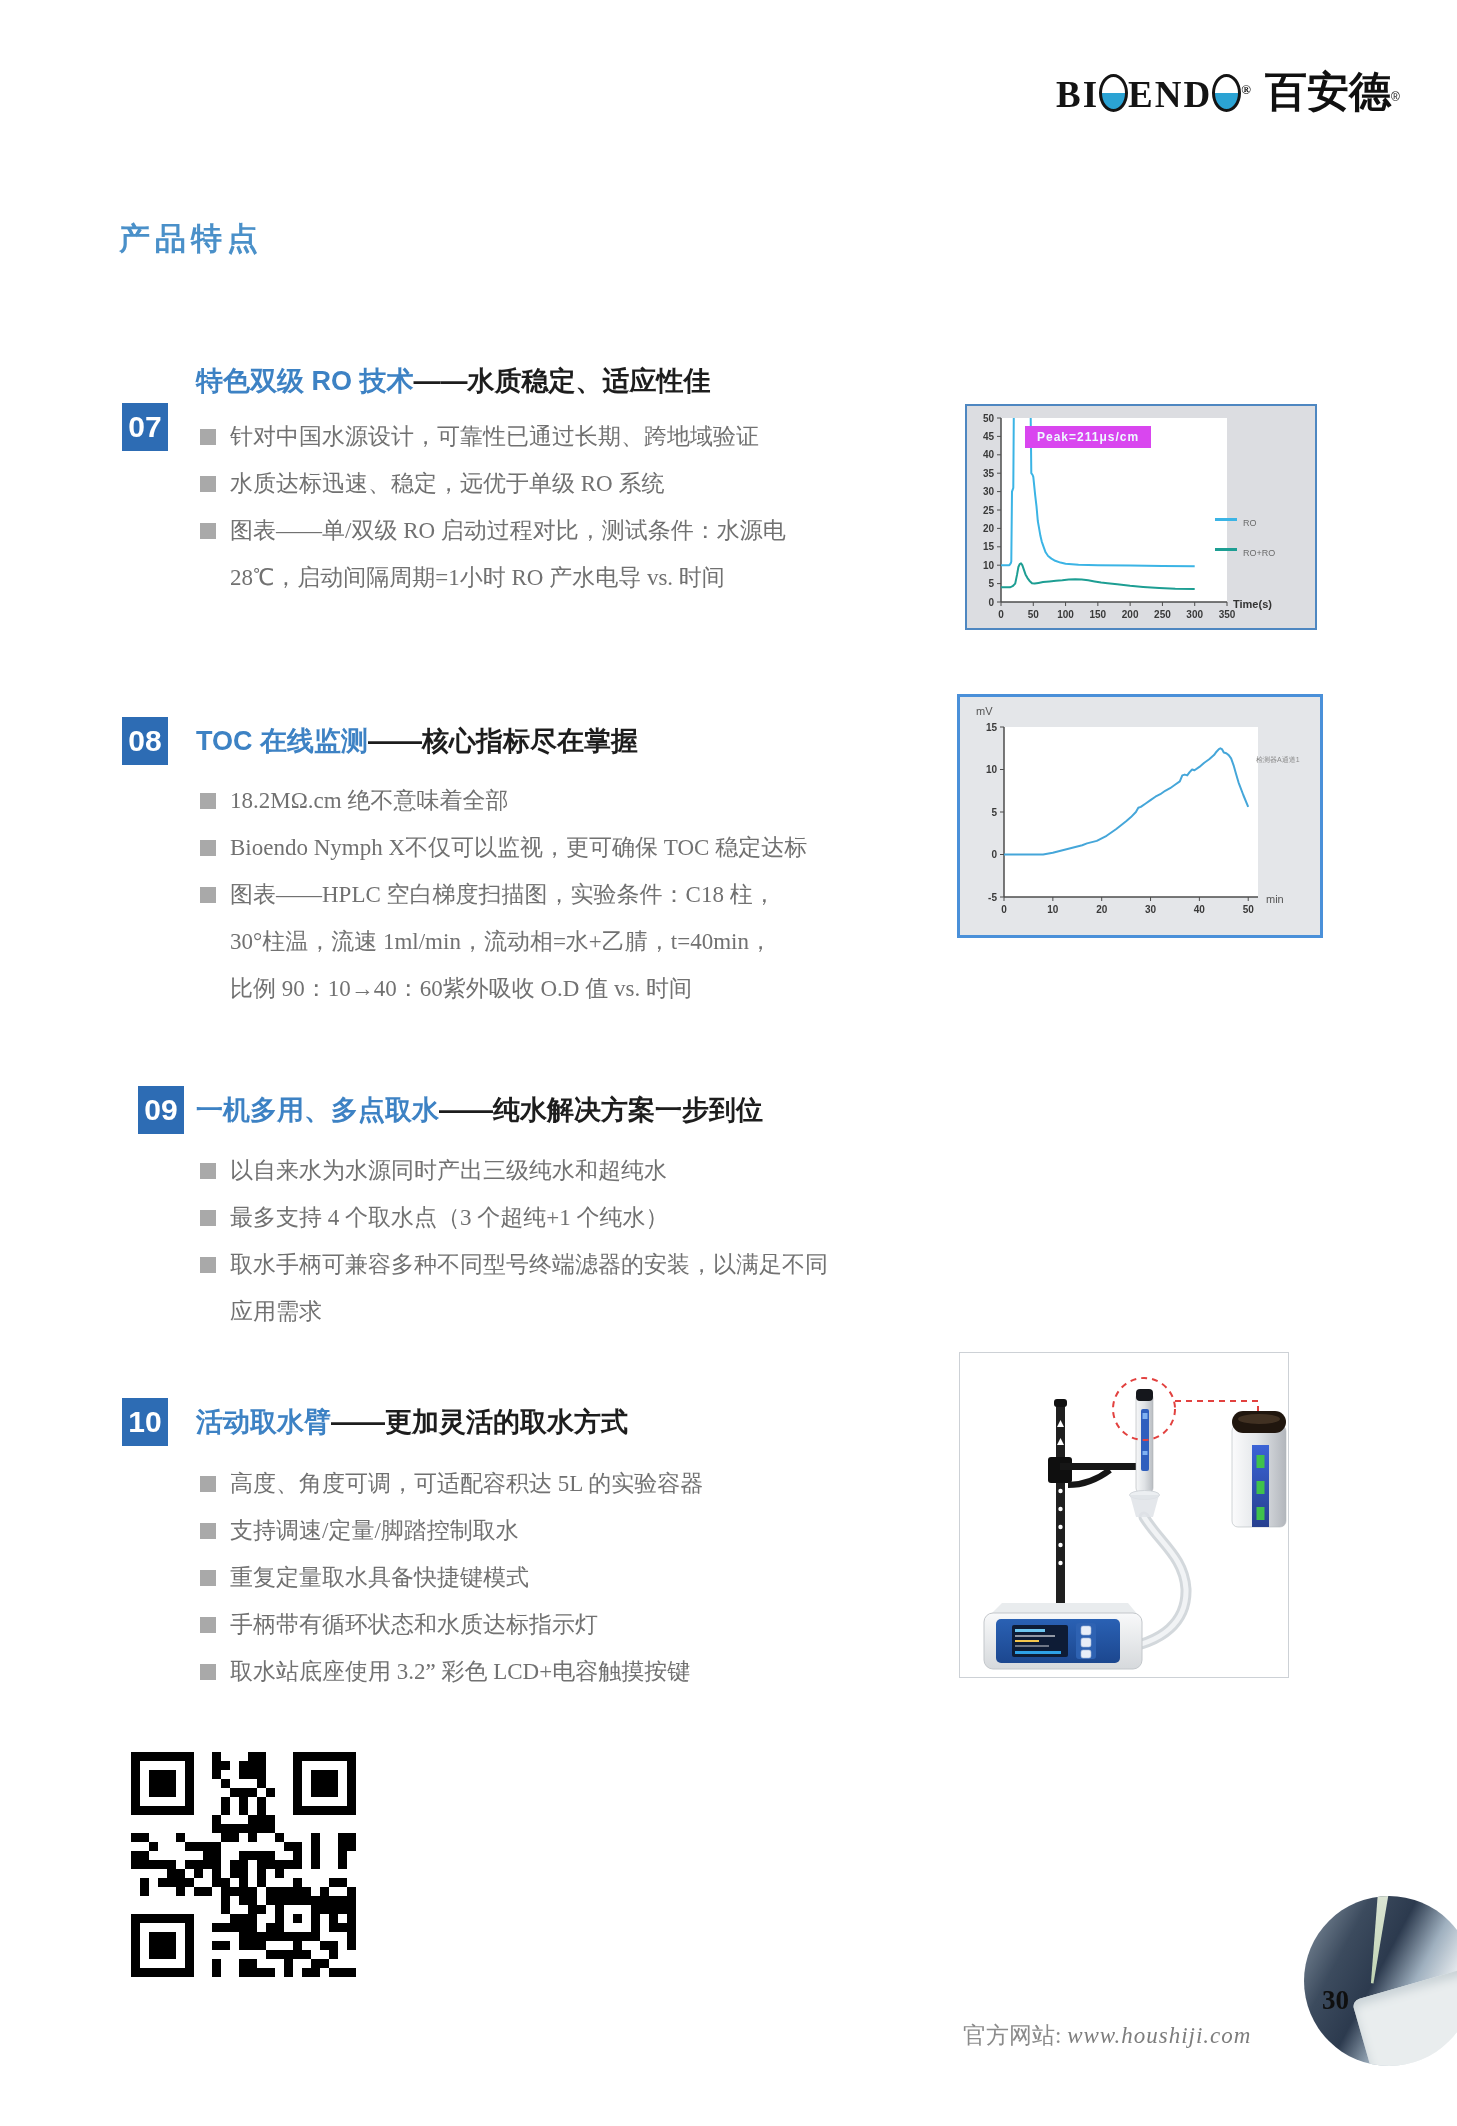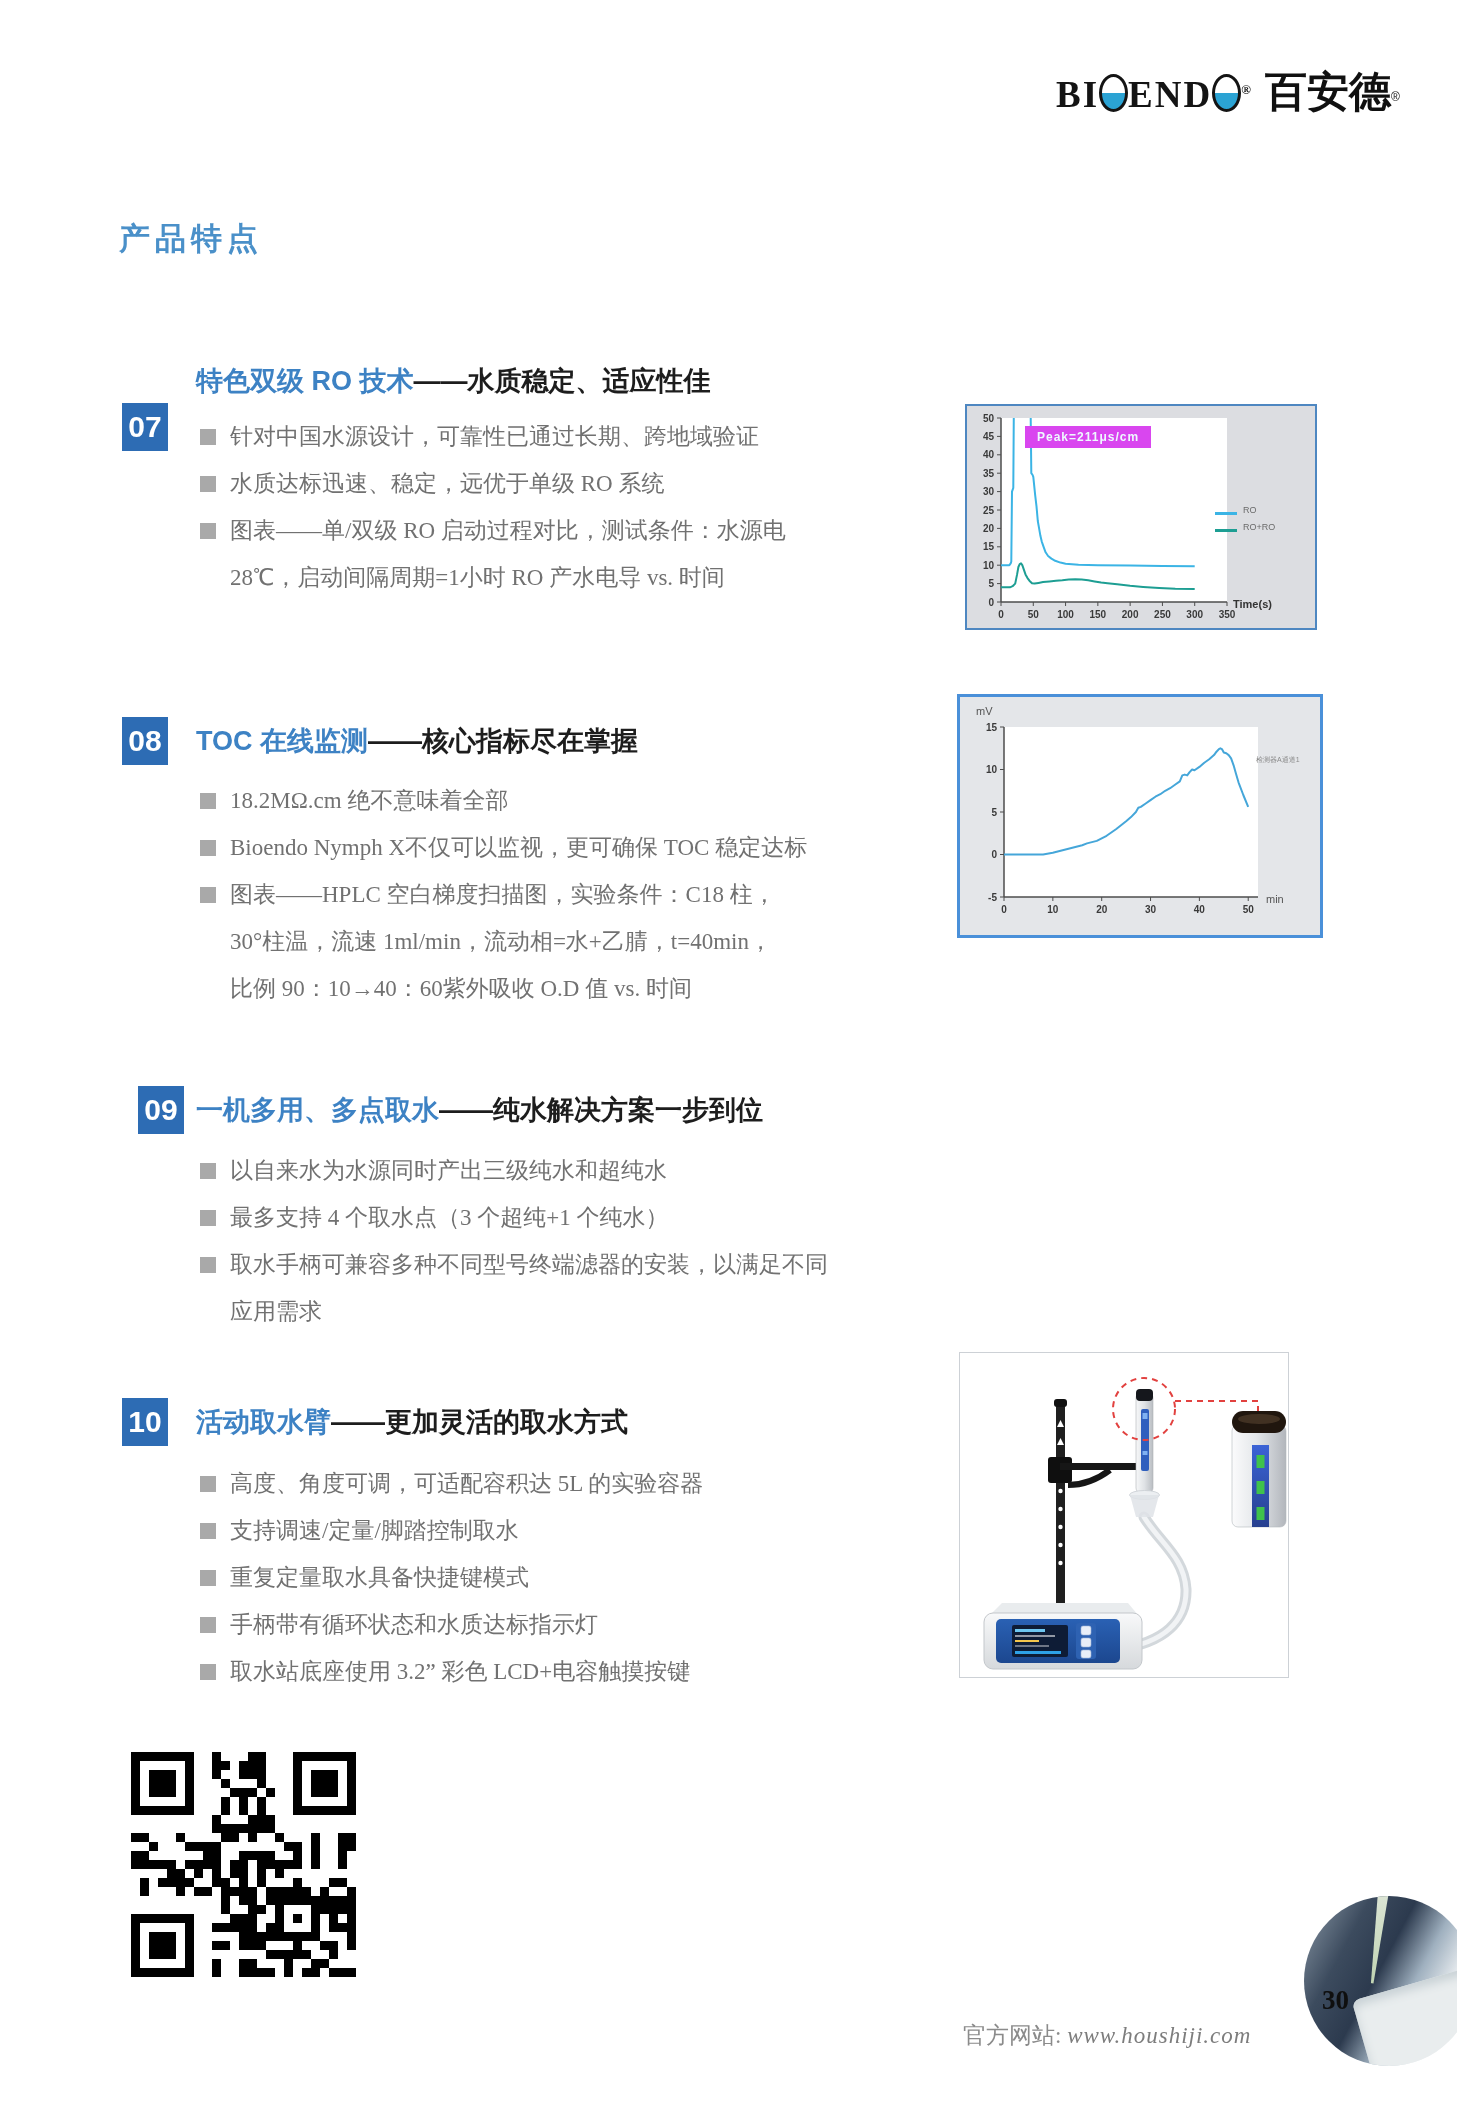--- a/index.html
+++ b/index.html
@@ -32,21 +32,21 @@
   .bline.cont{padding-left:32px;}
   .btxt{font-family:"Liberation Serif",serif;font-size:23px;color:#717171;white-space:nowrap;}
 
   
   .chartbox{position:absolute;box-sizing:border-box;}
   #chartbox1{left:965px;top:404px;width:352px;height:226px;background:#dcdde1;border:2px solid #4e87c1;}
   #chartbox2{left:957px;top:694px;width:366px;height:244px;background:#e4e6e9;border:3px solid #4a90d9;}
   .annot1{position:absolute;left:58px;top:20px;background:#d946ef;color:#eef9ff;
           font-size:12px;font-weight:700;padding:4px 12px;letter-spacing:1px;}
   .legend1{position:absolute;left:248px;top:92px;}
-  .legend-item{display:flex;align-items:flex-end;margin:7px 0;}
+  .legend-item{display:flex;align-items:flex-start;margin:20px 0;}
   .legend-line{width:22px;height:0;border-top:3px solid;margin-right:6px;}
   .legend-name{font-size:9px;color:#6b6b6b;}
   .xlab1{position:absolute;left:266px;top:192px;font-size:11px;font-weight:700;color:#333333;}
   .ylab2{position:absolute;left:16px;top:8px;font-size:11px;color:#555555;}
   .xlab2{position:absolute;left:306px;top:196px;font-size:11px;color:#555555;}
   .legend2{position:absolute;left:296px;top:58px;font-size:7px;color:#8a8a8a;}
 
   
   .imgbox{position:absolute;left:959px;top:1352px;width:330px;height:326px;background:#ffffff;
           border:1px solid #cdd1d6;box-sizing:border-box;}

